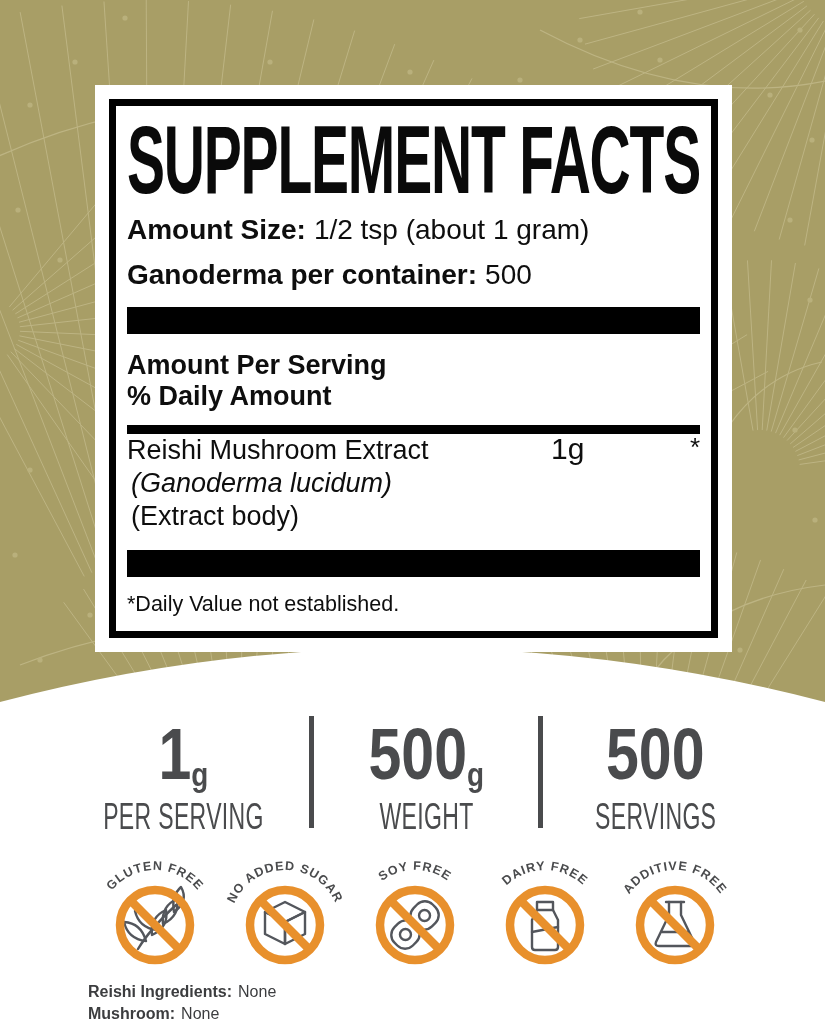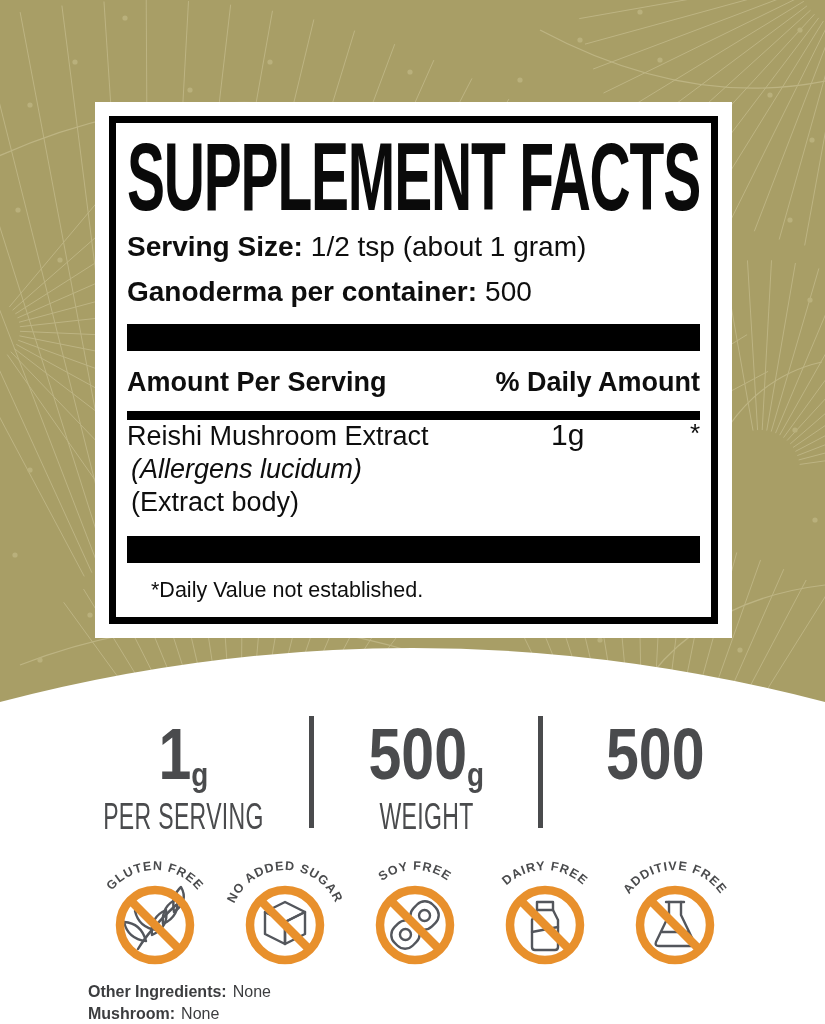--- a/index.html
+++ b/index.html
@@ -8,37 +8,37 @@
 
   
   .hero{position:absolute;left:0;top:0;width:825px;height:702px;background:#a89e66;overflow:hidden;z-index:0;}
   .pattern{position:absolute;left:0;top:0;}
   .pattern line{stroke:#bdb483;stroke-width:1;}
   .pattern path{stroke:#bdb483;stroke-width:1.2;fill:none;}
   .pattern circle{fill:#b9b07c;}
   .curve{position:absolute;left:0;top:638px;z-index:1;display:block;}
 
   
-  .card{position:absolute;left:95px;top:102px;width:637px;background:#ffffff;padding:14px;box-sizing:border-box;z-index:2;}
+  .card{position:absolute;left:95px;top:85px;width:637px;background:#ffffff;padding:14px;box-sizing:border-box;z-index:2;}
   .frame{border:7px solid #000;padding:6px 11px 14px 11px;color:#0e0e0e;}
   .title-svg{display:block;margin-top:4px;}
   .title-text{font-family:"Liberation Sans",sans-serif;font-weight:bold;fill:#0a0a0a;letter-spacing:-2px;}
   .kv{font-size:28px;line-height:30px;margin-top:15px;}
   .kv b{margin-right:8px;}
   .bar{background:#000;width:100%;}
   .bar.thick{height:27px;margin-top:17px;}
   .bar.thin{height:9px;margin-top:13px;}
-  .hdr-row{display:flex;justify-content:space-between;font-weight:bold;font-size:27px;margin-top:16px;}
+  .hdr-row{display:flex;justify-content:space-between;font-weight:bold;font-size:27px;margin-top:16px;flex-direction:column;}
   .ing-row{display:grid;grid-template-columns:1fr 115px 34px;margin-top:0;}
   .ing-name{font-size:27px;line-height:33px;}
   .ing-name .sub{padding-left:4px;}
   .italic{font-style:italic;}
   .ing-amt{font-size:30px;line-height:30px;}
   .ing-dv{font-size:26px;line-height:26px;text-align:right;}
-  .footnote{font-size:21.5px;margin-top:15px;margin-left:24px;}
+  .footnote{font-size:21.5px;margin-top:15px;}
 
   
   .stats{position:absolute;left:58px;top:712px;width:710px;display:flex;align-items:flex-start;z-index:2;color:#4a4b4d;}
   .stat{flex:1 1 0;text-align:center;}
   .stat-num{display:flex;align-items:flex-end;justify-content:center;transform:scaleX(0.82);height:72px;}
   .stat-num .big{font-size:72px;font-weight:bold;line-height:0.82;}
   .stat-num .unit{font-size:34px;font-weight:bold;line-height:0.9;margin-bottom:-6px;}
   .stat-label{margin-top:12px;font-size:36px;letter-spacing:0.5px;white-space:nowrap;text-align:center;}
   .cond{display:inline-block;transform:scaleX(0.64);transform-origin:center;}
   .stat-divider{width:5px;height:112px;background:#4a4b4d;margin-top:4px;}
@@ -219,35 +219,35 @@
   <svg class="curve" width="825" height="120">
     <path d="M0,64 Q412,-44 825,64 L825,120 L0,120 Z" fill="#ffffff"></path>
   </svg>
 
   <div class="card">
     <div class="frame">
       <svg class="title-svg" width="573" height="84">
         <text x="0" y="77" font-size="96" textLength="573" lengthAdjust="spacingAndGlyphs" class="title-text">SUPPLEMENT FACTS</text>
       </svg>
       <div class="kv">
-        <b>Serving Size:</b><span>1/2 tsp (about 1 gram)</span>
+        <b>Amount Size:</b><span>1/2 tsp (about 1 gram)</span>
       </div>
       <div class="kv">
         <b>Ganoderma per container:</b><span>500</span>
       </div>
       <div class="bar thick"></div>
       <div class="hdr-row">
         <span>Amount Per Serving</span>
         <span>% Daily Amount</span>
       </div>
       <div class="bar thin"></div>
       <div class="ing-row">
         <div class="ing-name">
           <div>Reishi Mushroom Extract</div>
-          <div class="italic sub">(Allergens lucidum)</div>
+          <div class="italic sub">(Ganoderma lucidum)</div>
           <div class="sub">(Extract body)</div>
         </div>
         <div class="ing-amt">1g</div>
         <div class="ing-dv">*</div>
       </div>
       <div class="bar thick"></div>
       <div class="footnote">*Daily Value not established.</div>
     </div>
   </div>
 
@@ -266,20 +266,21 @@
           <span class="unit">g</span>
       </div>
       <div class="stat-label"><span class="cond">WEIGHT</span></div>
     </div>
     <div class="stat-divider"></div>
     <div class="stat">
       <div class="stat-num">
         <span class="big">500</span>
           <span class="unit"></span>
       </div>
+      <div class="stat-label"><span class="cond">SERVINGS</span></div>
     </div>
   </div>
 
   <div class="badges">
 
     <svg class="badge" width="130" height="118" viewBox="0 0 130 118">
       <path id="arc0" d="M 13.5,52.7 A 55,55 0 0 1 116.5,52.7" fill="none"></path>
       <text class="arc-text"><textPath href="#arc0" startOffset="50%" text-anchor="middle">GLUTEN FREE</textPath></text>
       <g class="icon-stroke">
         <path d="M48,96 Q60,76 86,52"></path>
@@ -349,20 +350,20 @@
       <g class="ban">
         <circle cx="65" cy="72" r="35" stroke-width="8.5"></circle>
         <line x1="40.3" y1="47.3" x2="89.7" y2="96.7" stroke-width="8.5"></line>
       </g>
     </svg>
 
   </div>
 
   <div class="footer">
     <div>
-      <b>Other Ingredients:</b><span>None</span>
+      <b>Reishi Ingredients:</b><span>None</span>
     </div>
     <div>
       <b>Mushroom:</b><span>None</span>
     </div>
   </div>
 
 </div>
 
 </body></html>

